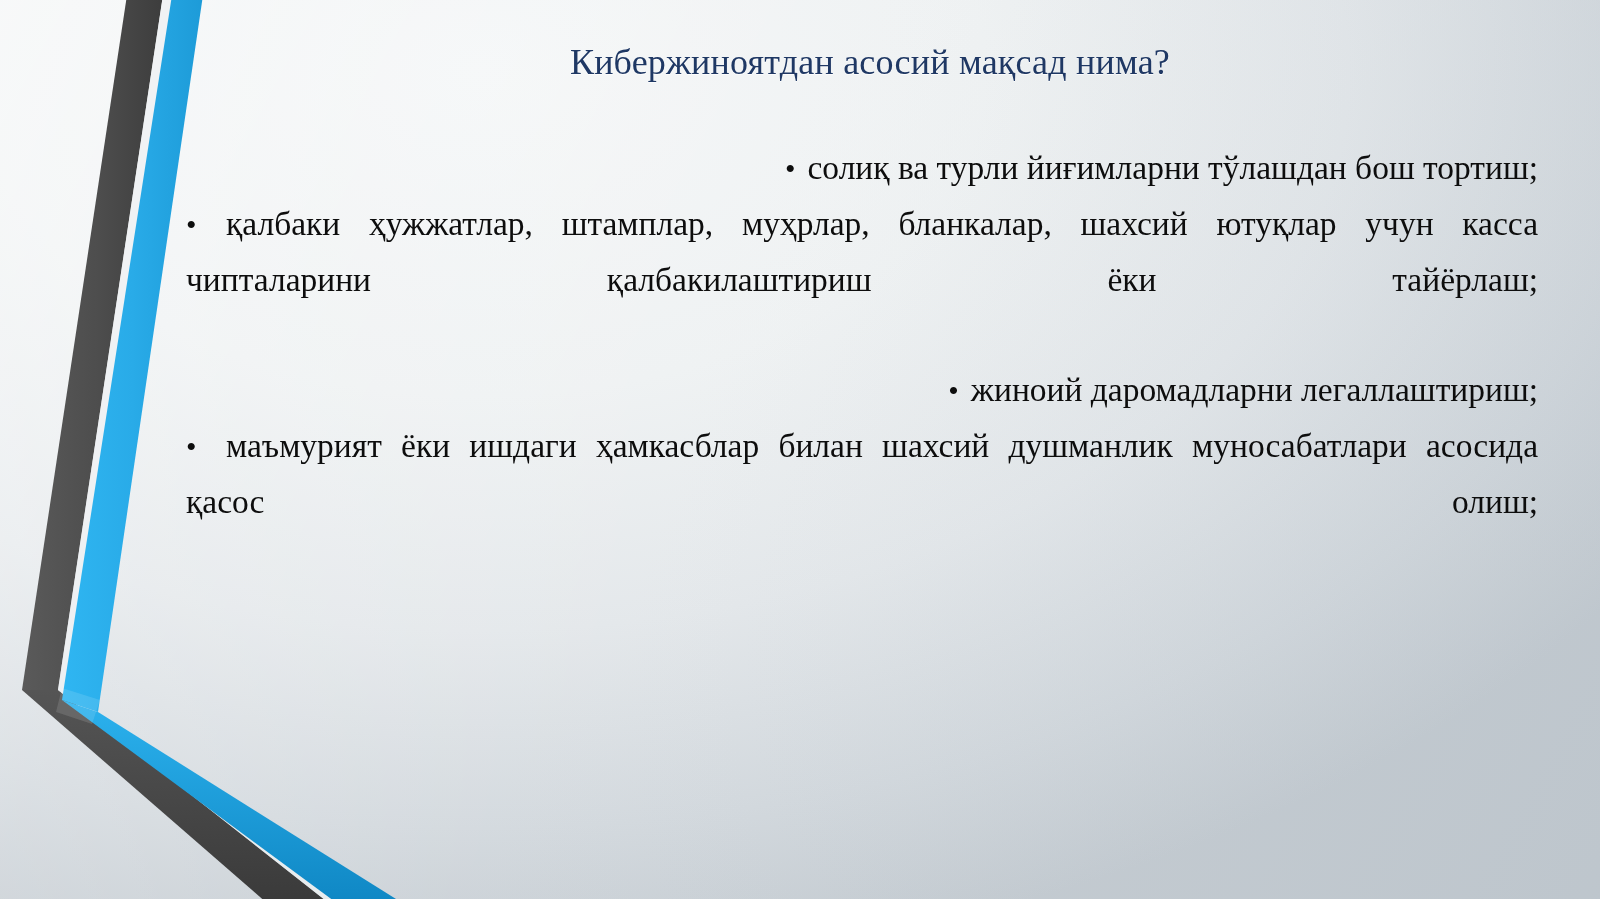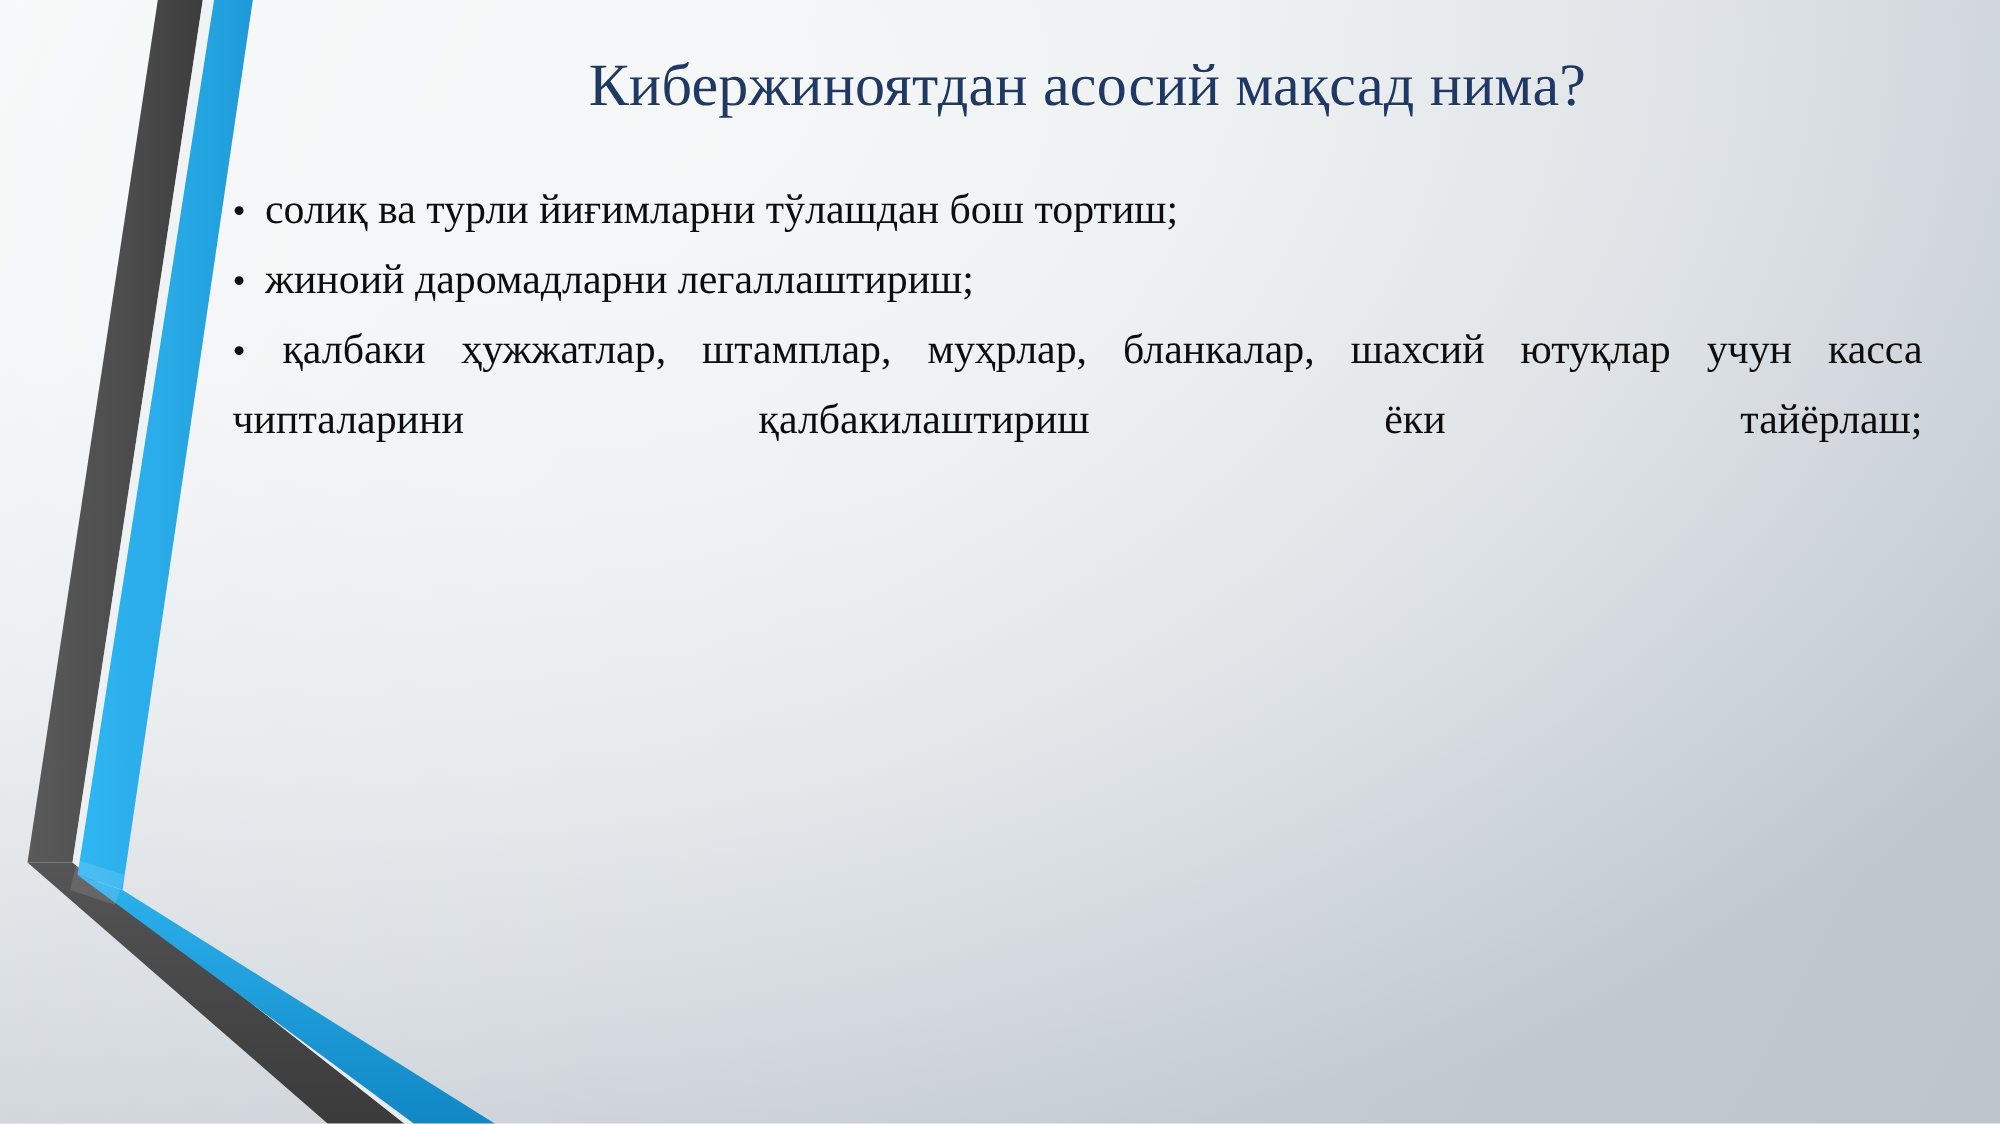--- a/index.html
+++ b/index.html
@@ -40,21 +40,21 @@
     pointer-events: none;
   }
 
   
   .title {
     position: absolute;
     left: 190px;
     top: 44px;
     width: 1360px;
     text-align: center;
-    font-size: 48px;
+    font-size: 36px;
     line-height: 1.05;
     letter-spacing: 0.2px;
     color: #1f3864;
     white-space: nowrap;
     text-shadow: 0 1px 0 rgba(255,255,255,0.75);
   }
 
   
   .body-block {
     position: absolute;
@@ -71,21 +71,21 @@
     text-align: justify;
     text-justify: inter-word;
     margin: 0 0 0 0;
     padding-left: 0;
     text-indent: 0;
   }
   .para.just-multi {
     text-align: justify;
   }
   .para.single {
-    text-align: left;
+    text-align: right;
   }
   .bullet-glyph {
     display: inline-block;
     width: 14px;
     font-size: 30px;
     line-height: 55px;
     vertical-align: baseline;
   }
   .gap-wide { display: inline-block; width: 26px; }
   .gap-narrow { display: inline-block; width: 12px; }
@@ -143,25 +143,28 @@
 
   <div class="title">Кибержиноятдан асосий мақсад нима?</div>
 
   <div class="body-block">
 
 
     <p class="para single">
       <span class="bullet-glyph">•</span><span class="gap-narrow"></span><span>солиқ ва турли йиғимларни тўлашдан бош тортиш;</span>
     </p>
 
+    <p class="para just-multi">
+      <span class="bullet-glyph">•</span><span class="gap-wide"></span><span>қалбаки ҳужжатлар, штамплар, муҳрлар, бланкалар, шахсий ютуқлар учун касса чипталарини қалбакилаштириш ёки тайёрлаш;</span>
+    </p>
+
     <p class="para single">
       <span class="bullet-glyph">•</span><span class="gap-narrow"></span><span>жиноий даромадларни легаллаштириш;</span>
     </p>
 
+
     <p class="para just-multi">
-      <span class="bullet-glyph">•</span><span class="gap-wide"></span><span>қалбаки ҳужжатлар, штамплар, муҳрлар, бланкалар, шахсий ютуқлар учун касса чипталарини қалбакилаштириш ёки тайёрлаш;</span>
+      <span class="bullet-glyph">•</span><span class="gap-wide"></span><span>маъмурият ёки ишдаги ҳамкасблар билан шахсий душманлик муносабатлари асосида қасос олиш;</span>
     </p>
-
-
 
   </div>
 
 </div>
 
 </body></html>

